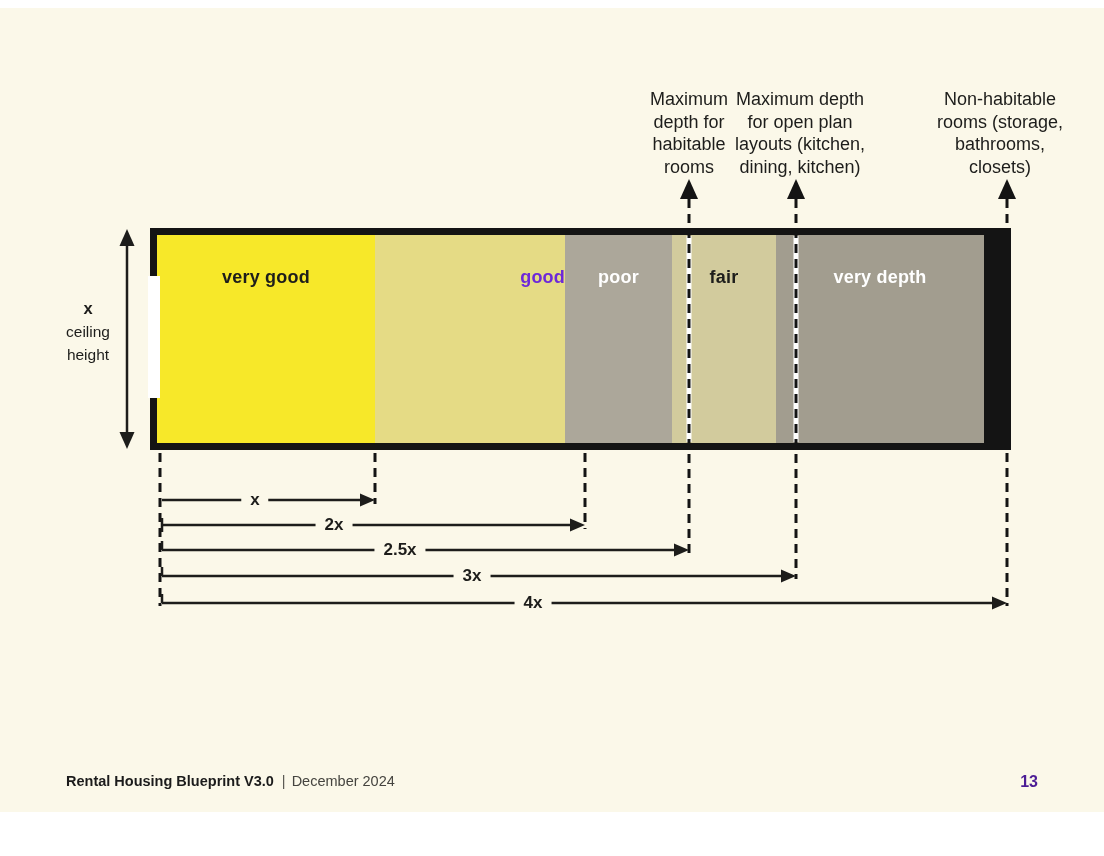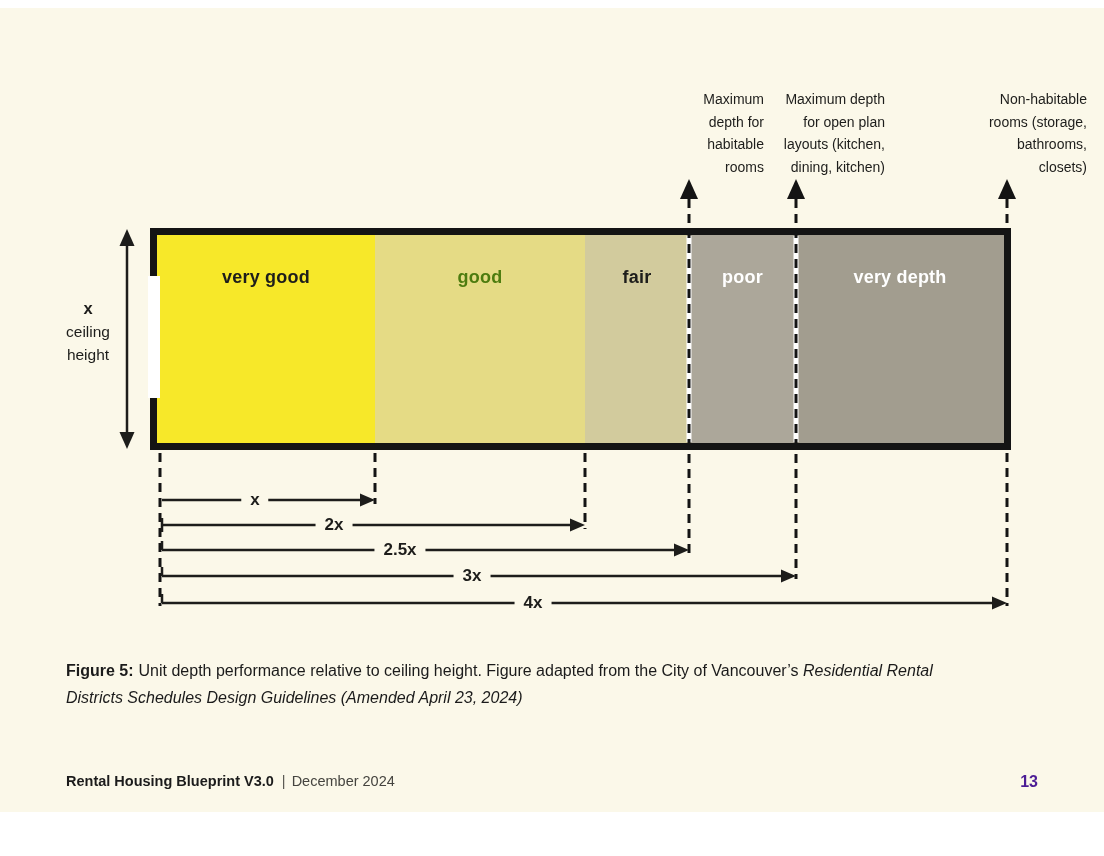--- a/index.html
+++ b/index.html
@@ -1,21 +1,21 @@
 <!DOCTYPE html>
 <html><head>
 <meta charset="utf-8">
 <style>
   html,body{margin:0;padding:0;background:#ffffff;}
   .canvas{position:relative;width:1104px;height:856px;background:#ffffff;overflow:hidden;
           font-family:"Liberation Sans","DejaVu Sans",sans-serif;color:#1d1d1b;}
   .paper{position:absolute;left:0;top:8px;width:1104px;height:804px;background:#fbf8e9;}
 
   
-  .ann{position:absolute;top:80px;text-align:right;font-size:14px;line-height:22.5px;color:#1d1d1b;}
+  .ann{position:absolute;top:80px;text-align:center;font-size:18px;line-height:22.5px;color:#1d1d1b;}
   .ann div{white-space:nowrap;}
 
   
   .bar{position:absolute;left:150px;top:220px;width:861px;height:222px;
        border:7px solid #141414;box-sizing:border-box;display:flex;background:#141414;}
   .seg{height:100%;text-align:center;box-sizing:border-box;padding-top:32px;}
   .seg .seg-label{font-size:18px;font-weight:600;letter-spacing:.2px;}
 
   .door{position:absolute;left:148px;top:268px;width:12px;height:122px;background:#ffffff;}
 
@@ -65,28 +65,28 @@
       <div>Non-habitable</div>
       <div>rooms (storage,</div>
       <div>bathrooms,</div>
       <div>closets)</div>
     </div>
 
     <div class="bar">
       <div class="seg" style="background: rgb(247, 232, 41); width: 218px; color: rgb(29, 29, 27);">
         <span class="seg-label">very good</span>
       </div>
-      <div class="seg" style="background: rgb(229, 219, 133); width: 210px; color: #4d7c0f;">
+      <div class="seg" style="background: rgb(229, 219, 133); width: 190px; color: #6d28d9; text-align: right;">
         <span class="seg-label">good</span>
+      </div>
+      <div class="seg" style="background: rgb(172, 167, 154); width: 107px; color: rgb(255, 255, 255);">
+        <span class="seg-label">poor</span>
       </div>
       <div class="seg" style="background: rgb(210, 203, 157); width: 104px; color: rgb(29, 29, 27);">
         <span class="seg-label">fair</span>
-      </div>
-      <div class="seg" style="background: rgb(172, 167, 154); width: 107px; color: rgb(255, 255, 255);">
-        <span class="seg-label">poor</span>
       </div>
       <div class="seg" style="background: rgb(162, 157, 143); width: 208px; color: rgb(255, 255, 255);">
         <span class="seg-label">very depth</span>
       </div>
     </div>
     <div class="door"></div>
 
     <div class="height-label">
       <div class="hx">x</div>
       <div>ceiling</div>
@@ -141,24 +141,20 @@
         <polygon points="127,441 119.5,424 134.5,424" fill="#1d1d1b"></polygon>
       </g>
     </svg>
 
     <div class="dim-label" style="left:255px;top:492px;">x</div>
     <div class="dim-label" style="left:334px;top:517px;">2x</div>
     <div class="dim-label" style="left:400px;top:542px;">2.5x</div>
     <div class="dim-label" style="left:472px;top:568px;">3x</div>
     <div class="dim-label" style="left:533px;top:595px;">4x</div>
 
-    <p class="caption">
-      <strong>Figure 5:</strong><span>Unit depth performance relative to ceiling height. Figure adapted from the City of Vancouver’s </span><em>Residential Rental</em><br>
-      <em>Districts Schedules Design Guidelines (Amended April 23, 2024)</em>
-    </p>
 
     <div class="footer">
       <span class="f-title">Rental Housing Blueprint V3.0</span><span class="f-sep">|</span><span class="f-date">December 2024</span>
     </div>
     <div class="page-num">13</div>
 
   </div>
 </div>
 
 </body></html>

